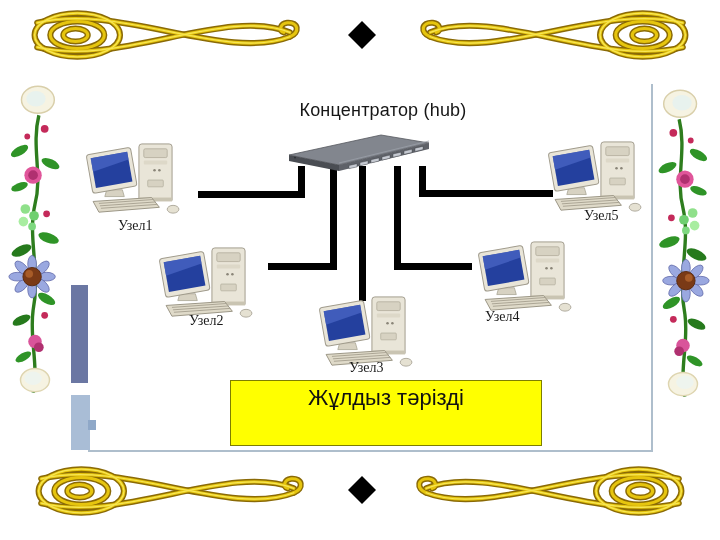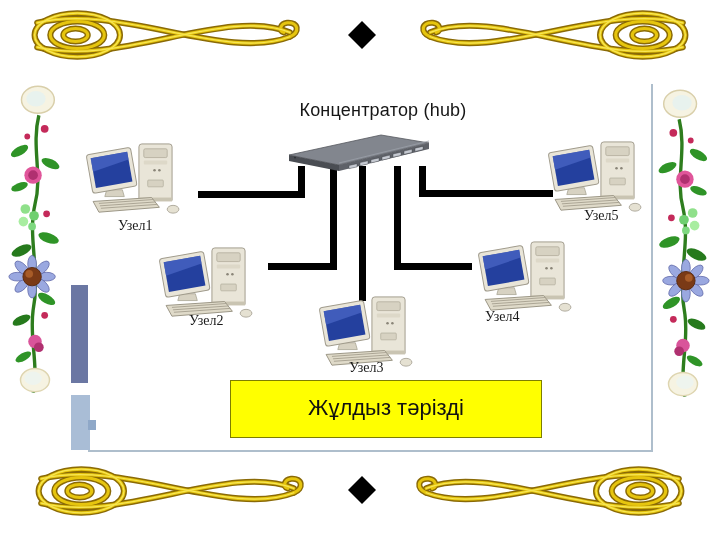--- a/index.html
+++ b/index.html
@@ -21,23 +21,23 @@
   .diagram-title{
     left:233px;top:100px;width:300px;text-align:center;
     font-size:18px;color:#161616;letter-spacing:.2px;
   }
   
   .cline{background:#000;}
   
   .node-label{font-size:14px;color:#1a1a1a;font-family:Liberation Serif, serif;}
   
   .caption-box{
-    left:230px;top:380px;width:312px;height:58px;background:#ffff00;
+    left:230px;top:380px;width:312px;height:66px;background:#ffff00;
     border:1px solid #7e7e00;box-sizing:border-box;text-align:center;
-    font-size:22px;color:#111;line-height:28px;padding-top:13px;
+    font-size:22px;color:#111;line-height:28px;padding-top:3px;
   }
   .diamond{
     width:28px;height:28px;background:#000;
     clip-path:polygon(50% 0,100% 50%,50% 100%,0 50%);
   }
   .mirror{transform:scaleX(-1);}
   svg{display:block;}
 </style>
 </head>
 <body>

